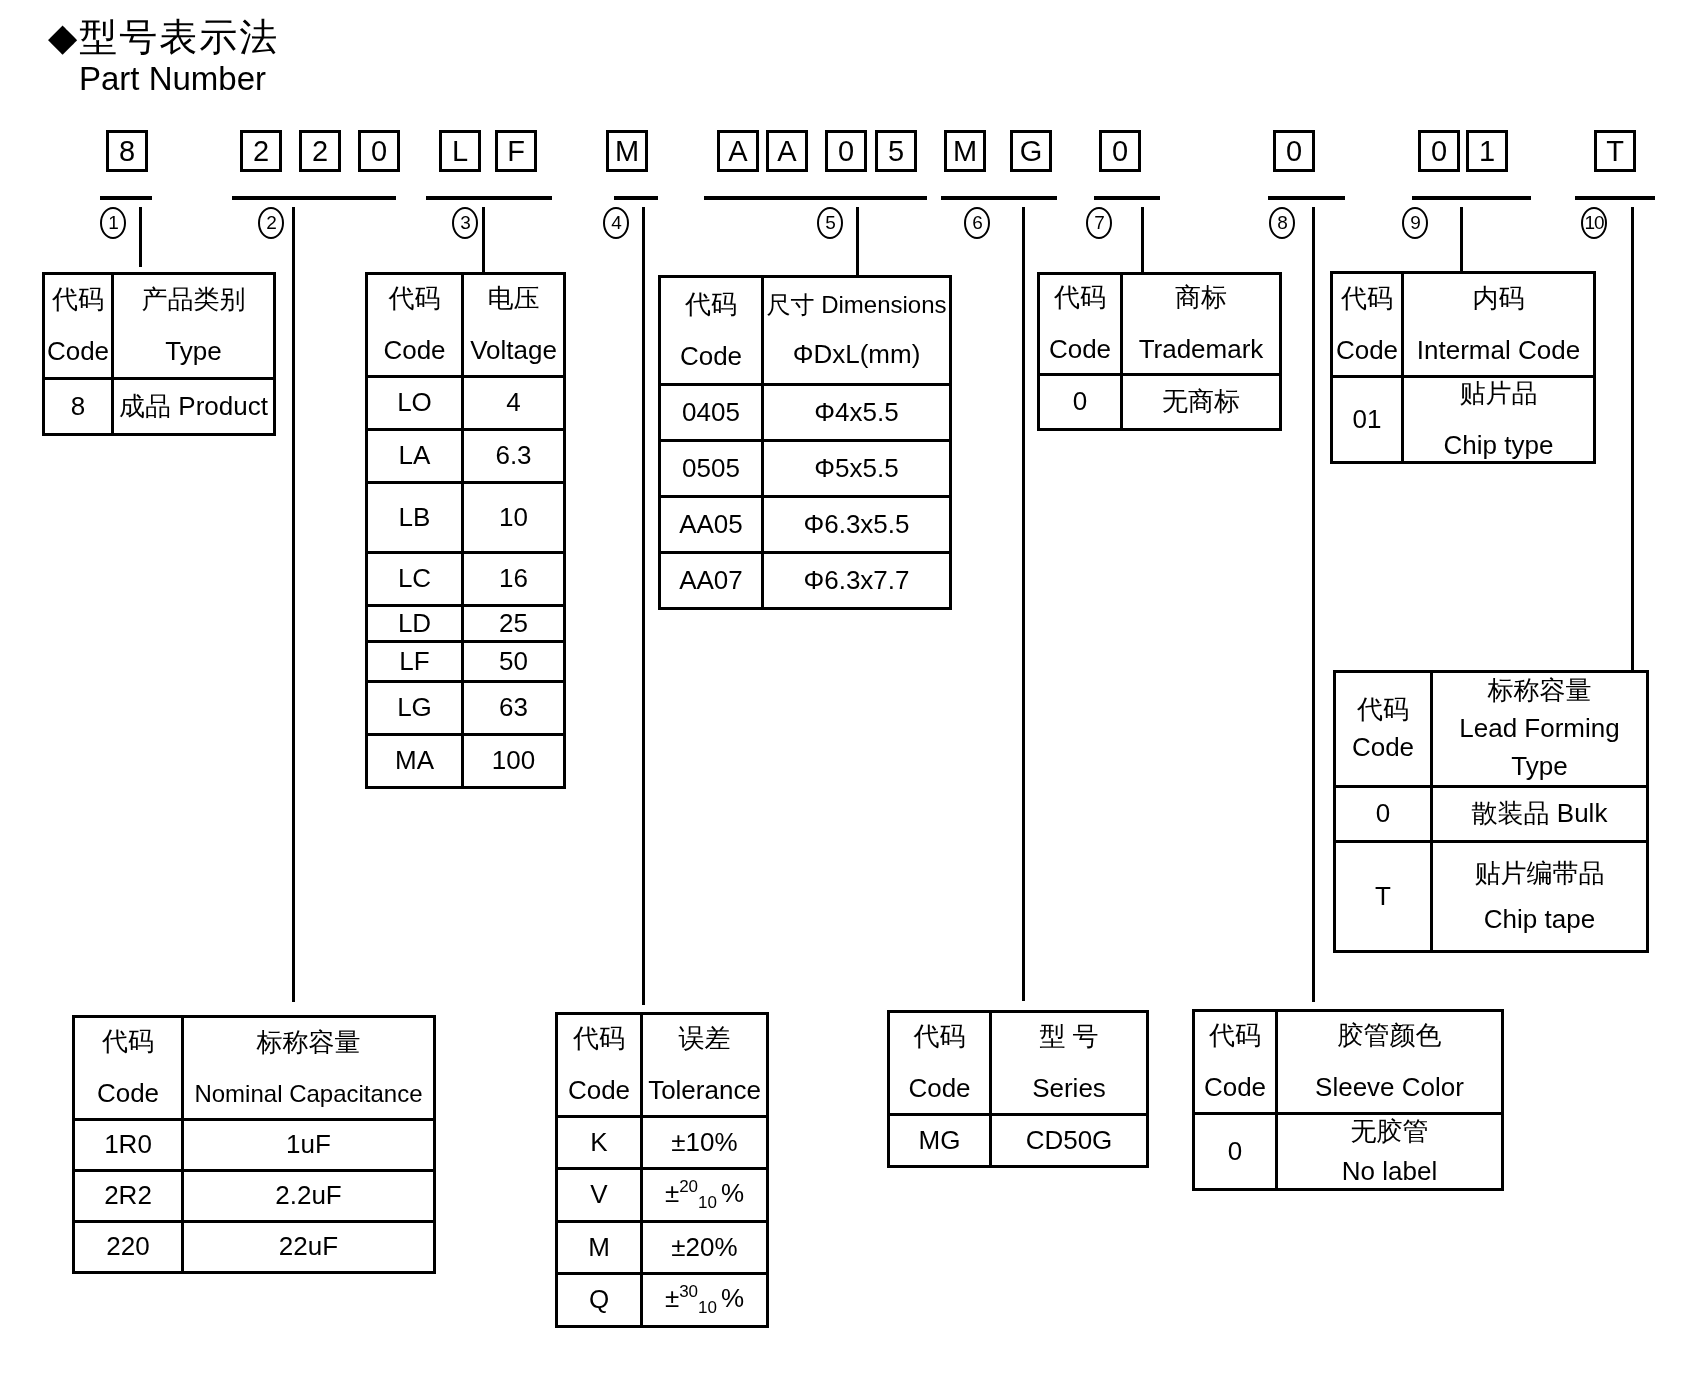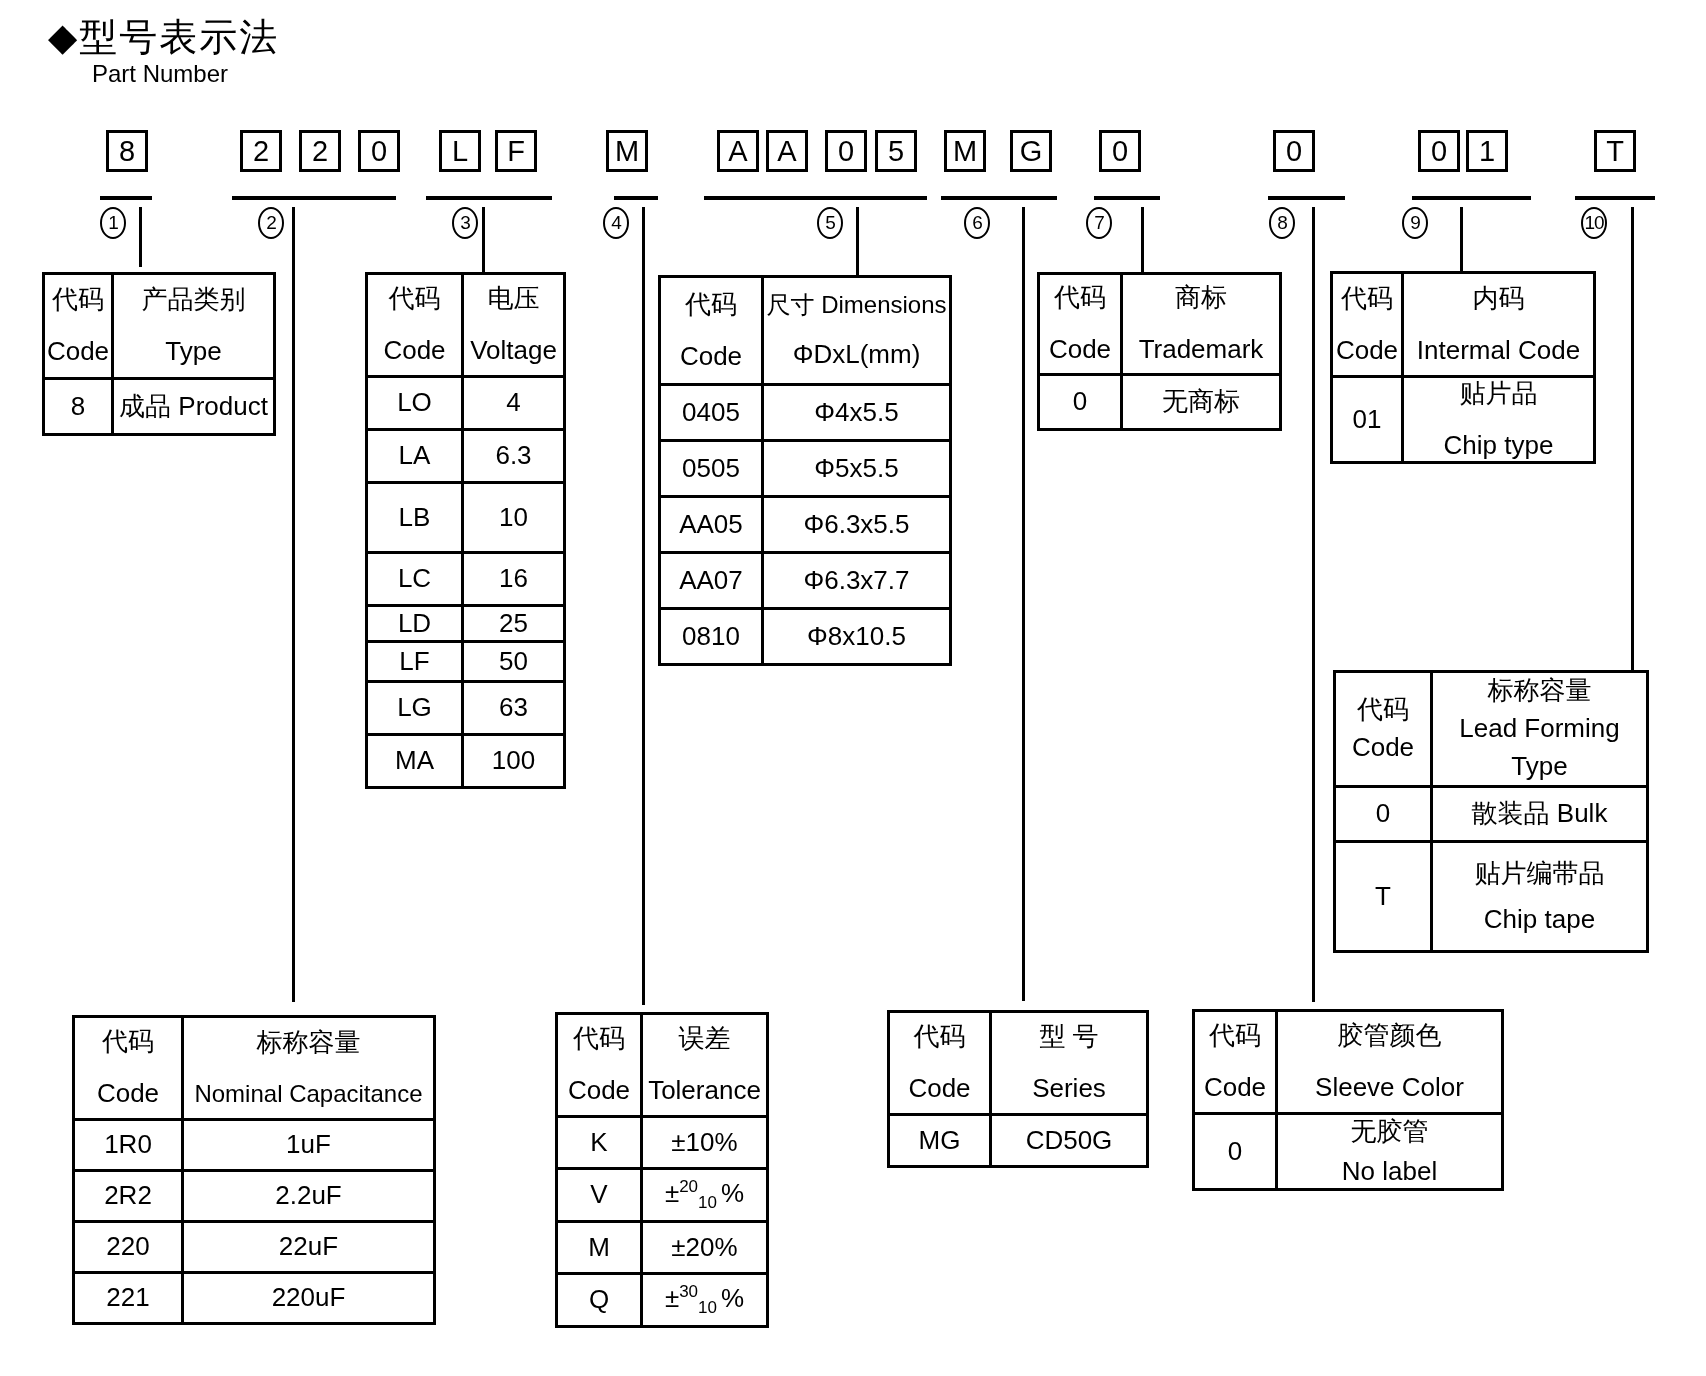--- a/index.html
+++ b/index.html
@@ -1,19 +1,19 @@
 <!DOCTYPE html>
 <html><head>
 <meta charset="utf-8">
 <style>
   html,body{margin:0;padding:0;background:#fff;}
   #page{position:relative;width:1706px;height:1376px;background:#ffffff;color:#000;
         font-family:"Liberation Sans","DejaVu Sans",sans-serif;overflow:hidden;}
   .title-zh{position:absolute;left:48px;top:12px;font-size:38px;letter-spacing:2px;}
-  .title-en{position:absolute;left:92px;top:60px;font-size:24px;}
+  .title-en{position:absolute;left:79px;top:60px;font-size:33px;}
   .pnbox{position:absolute;top:130px;width:42px;height:42px;border:3px solid #000;
          box-sizing:border-box;display:flex;align-items:center;justify-content:center;
          font-size:29px;}
   .uline{position:absolute;top:196px;height:4px;background:#000;}
   .circle{position:absolute;top:207px;width:26px;height:32px;border:2px solid #000;
           border-radius:50%;box-sizing:border-box;display:flex;align-items:center;
           justify-content:center;font-size:19px;letter-spacing:-1px;}
   .vline{position:absolute;width:3px;background:#000;}
   table.t{position:absolute;border-collapse:collapse;table-layout:fixed;}
   table.t td{border:3px solid #000;text-align:center;vertical-align:middle;
@@ -187,24 +187,20 @@
           <td>Φ5x5.5</td>
         </tr>
     <tr style="height:56px">
           <td>AA05</td>
           <td>Φ6.3x5.5</td>
         </tr>
     <tr style="height:56px">
           <td>AA07</td>
           <td>Φ6.3x7.7</td>
         </tr>
-    <tr style="height:56px">
-          <td>0810</td>
-          <td>Φ8x10.5</td>
-        </tr>
   </tbody>
     </table>
 
   <table class="t" style="left:1037px;top:272px;width:236px">
     <tbody>
         <tr style="height:101px">
       <td style="width:80px">
             <div class="two g22">
               <div>代码</div>
               <div>Code</div>
@@ -306,24 +302,20 @@
           <td>1uF</td>
         </tr>
     <tr style="height:51px">
           <td>2R2</td>
           <td>2.2uF</td>
         </tr>
     <tr style="height:51px">
           <td>220</td>
           <td>22uF</td>
         </tr>
-    <tr style="height:51px">
-          <td>221</td>
-          <td>220uF</td>
-        </tr>
   </tbody>
     </table>
 
   <table class="t" style="left:555px;top:1012px;width:205px">
     <tbody>
         <tr style="height:103px">
       <td style="width:82px">
             <div class="two g22">
               <div>代码</div>
               <div>Code</div>

